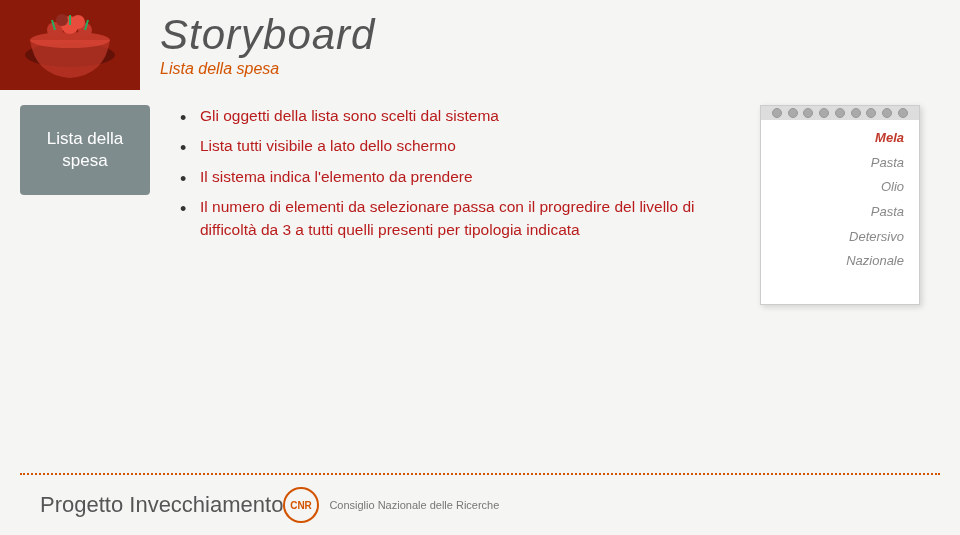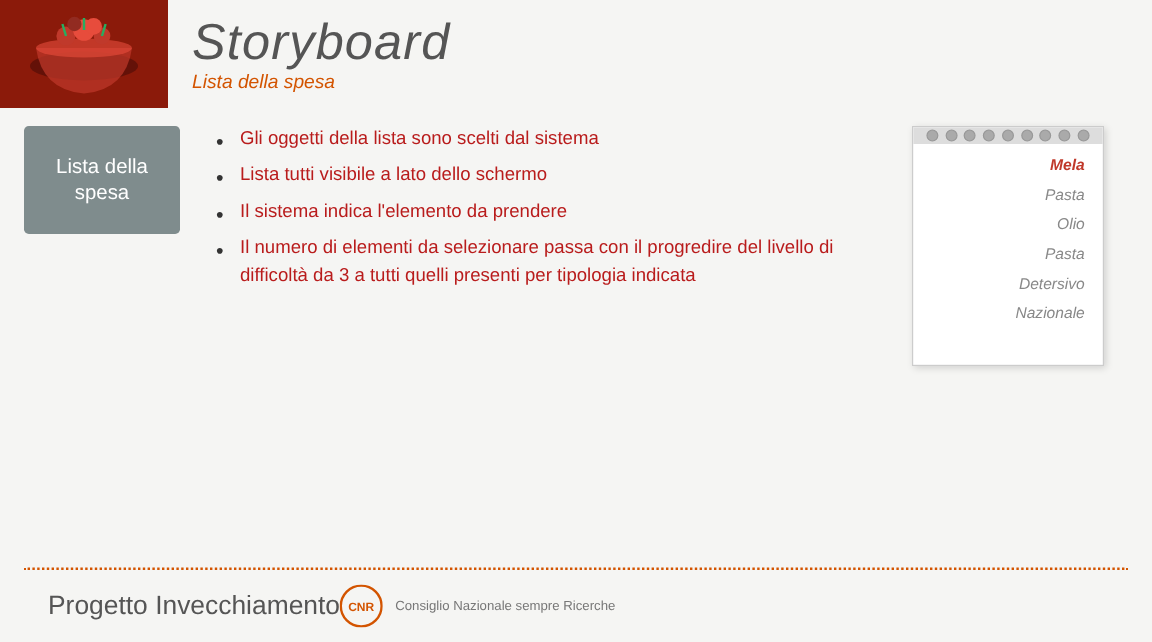--- a/index.html
+++ b/index.html
@@ -304,15 +304,15 @@
 
 <hr class="dotted-line">
 
 <div class="footer">
   <div class="footer-title">Progetto Invecchiamento</div>
   <div class="footer-logo">
     <svg class="footer-logo-icon" viewBox="0 0 36 36" xmlns="http://www.w3.org/2000/svg">
       <circle cx="18" cy="18" r="17" fill="none" stroke="#d35400" stroke-width="2"></circle>
       <text x="18" y="22" text-anchor="middle" font-size="10" fill="#d35400" font-weight="bold">CNR</text>
     </svg>
-    <div class="footer-logo-text">Consiglio Nazionale sempre Ricerche</div>
+    <div class="footer-logo-text">Consiglio Nazionale delle Ricerche</div>
   </div>
 </div>
 
 </body></html>

